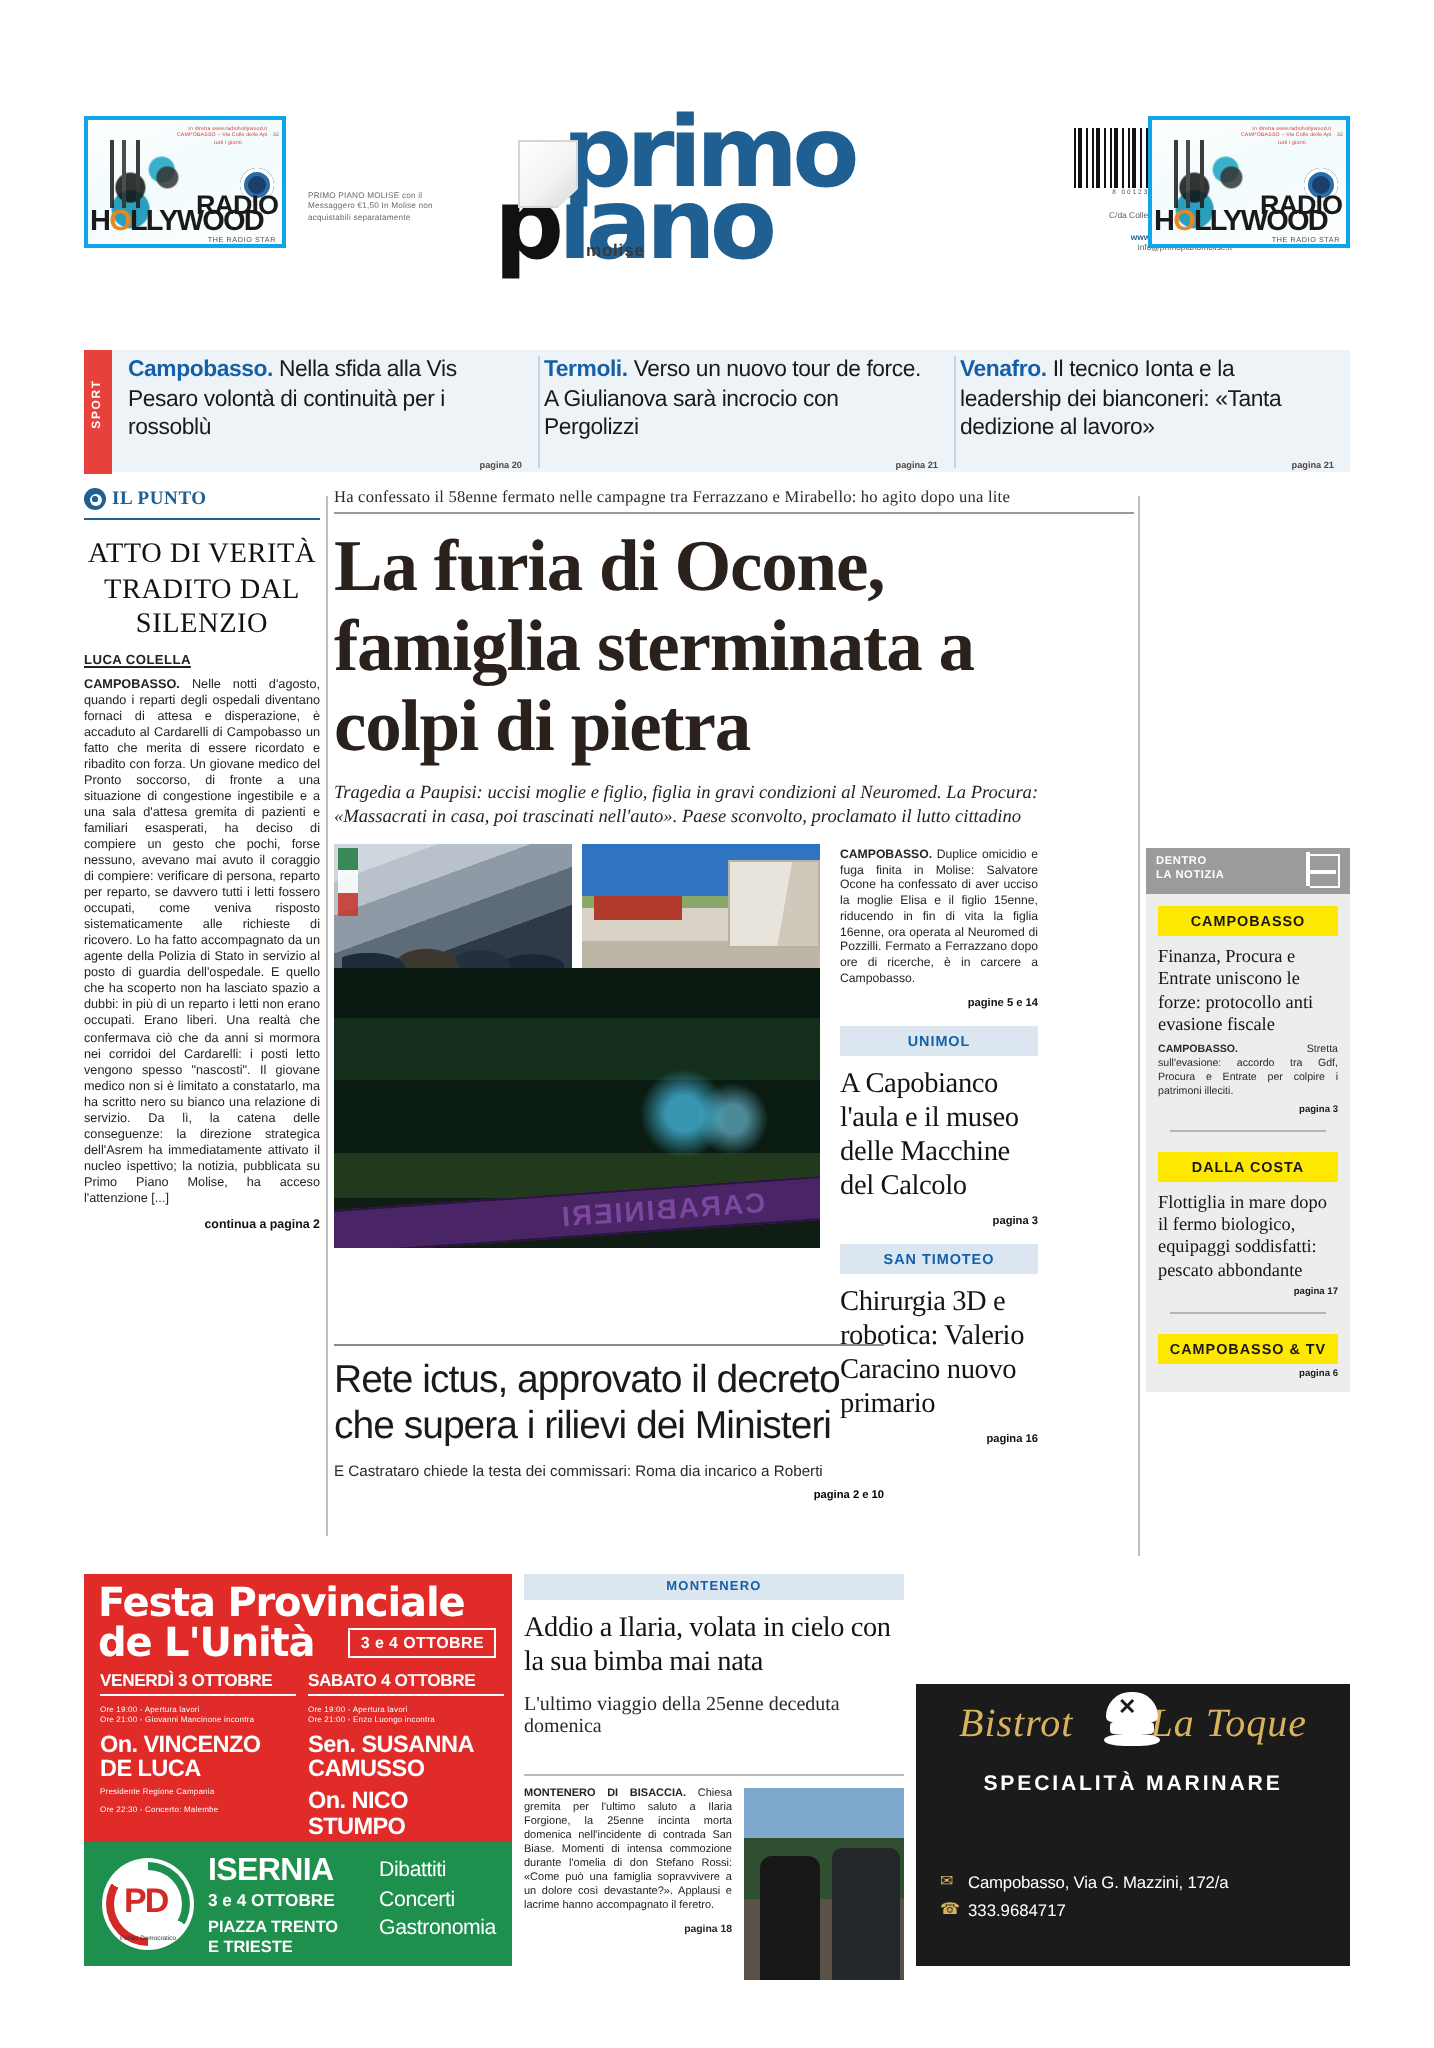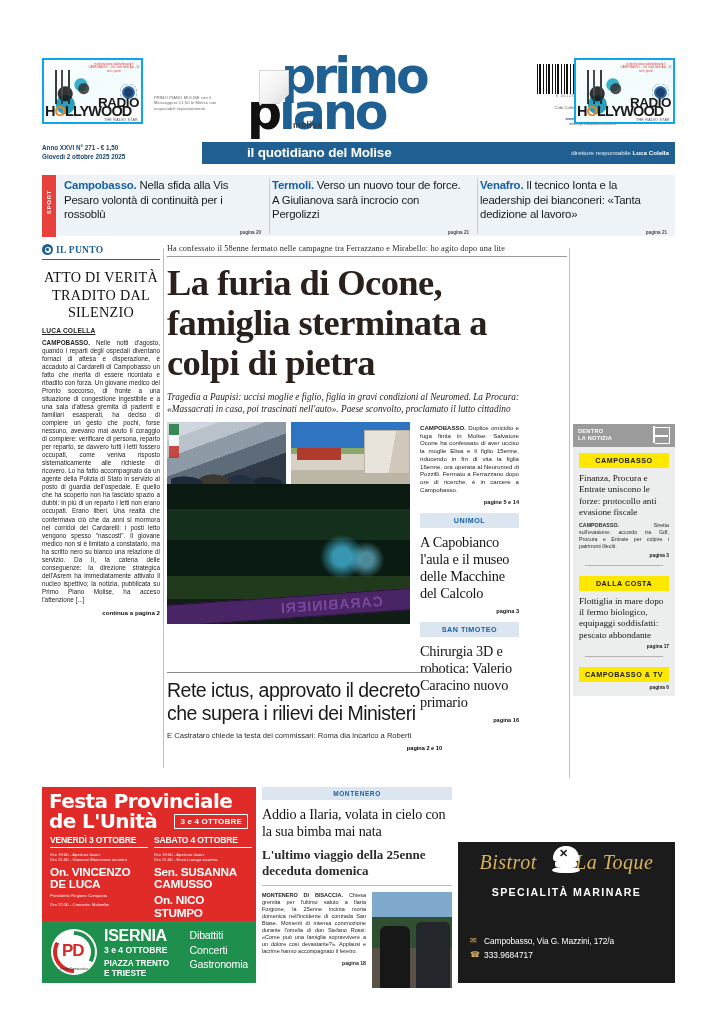--- a/index.html
+++ b/index.html
@@ -318,23 +318,23 @@
   .u-piazza { position:absolute; left:62px; top:38px; font-size:8.2px;
     font-weight:bold; line-height:9.6px; }
   .u-words { position:absolute; right:8px; top:7px; font-size:10.6px;
     line-height:14.5px; text-align:left; letter-spacing:-0.2px; }
 
   .montenero { position:absolute; left:262px; top:787px; width:190px; }
   .m-kicker { background:#dbe6f0; color:#1460a8; font-size:6.5px; font-weight:bold;
     text-align:center; padding:3px 0; letter-spacing:.6px; }
   .m-head { font-family:"Liberation Serif", serif; font-size:14.2px;
     line-height:16.8px; color:#141414; padding-top:6px; letter-spacing:-0.2px; }
-  .m-sub { font-family:"Liberation Serif", serif; font-size:13px;
+  .m-sub { font-family:"Liberation Serif", serif; font-size:10px;
     color:#2a2a2a; padding-top:7px; border-bottom:1px solid #b9b9b9;
-    padding-bottom:6px;font-weight:bold; }
+    padding-bottom:18px; }
   .m-grid { display:flex; gap:6px; padding-top:6px; }
   .m-body { width:104px; font-size:5.5px; line-height:7.1px; text-align:justify;
     color:#242424; }
   .m-body b{ font-weight:bold; }
   .m-pg { font-size:5.2px; font-weight:bold; text-align:right; padding-top:5px; }
   .m-photo { width:80px; height:96px; position:relative; overflow:hidden;
     background:linear-gradient(#7fa8cd 0 26%, #2f4f30 26% 58%, #5a5248 58% 100%); }
   .m-photo:after{ content:""; position:absolute; left:8px; top:34px; width:30px;
     height:62px; background:#171717; border-radius:6px 6px 0 0; }
   .m-photo:before{ content:""; position:absolute; right:2px; top:30px; width:34px;
@@ -398,30 +398,20 @@
 
     <div class="radio-box right">
       <div class="radio-art"></div>
       <div class="radio-tiny">in diretta www.radiohollywood.it CAMPOBASSO – Via Colle delle Api - 32 tutti i giorni</div>
       <div class="radio-word">RADIO</div>
       <div class="radio-word2"><span>H</span><span class="o">O</span><span>LLYWOOD</span></div>
       <div class="radio-star">THE RADIO STAR</div>
     </div>
   </div>
 
-  <div class="blue-strip">
-    <div class="strip-left">
-      <div class="anno">
-        <div>Anno XXVI N° 271 - € 1,50</div>
-        <div>Giovedì 2 ottobre 2025 2025</div>
-      </div>
-    </div>
-    <div class="tagline">il quotidiano del Molise</div>
-    <div class="direttore"><span>direttore responsabile</span> <b>Luca Colella</b></div>
-  </div>
 
   <div class="sport-bar">
     <div class="sport-tab">
         <span>SPORT</span>
       </div>
 
     <div class="sport-col" style="left:22px; width:206px;">
       <div class="txt"><b>Campobasso.</b><span> Nella sfida alla Vis Pesaro volontà di continuità per i rossoblù</span></div>
       <div class="pg">pagina 20</div>
     </div>

